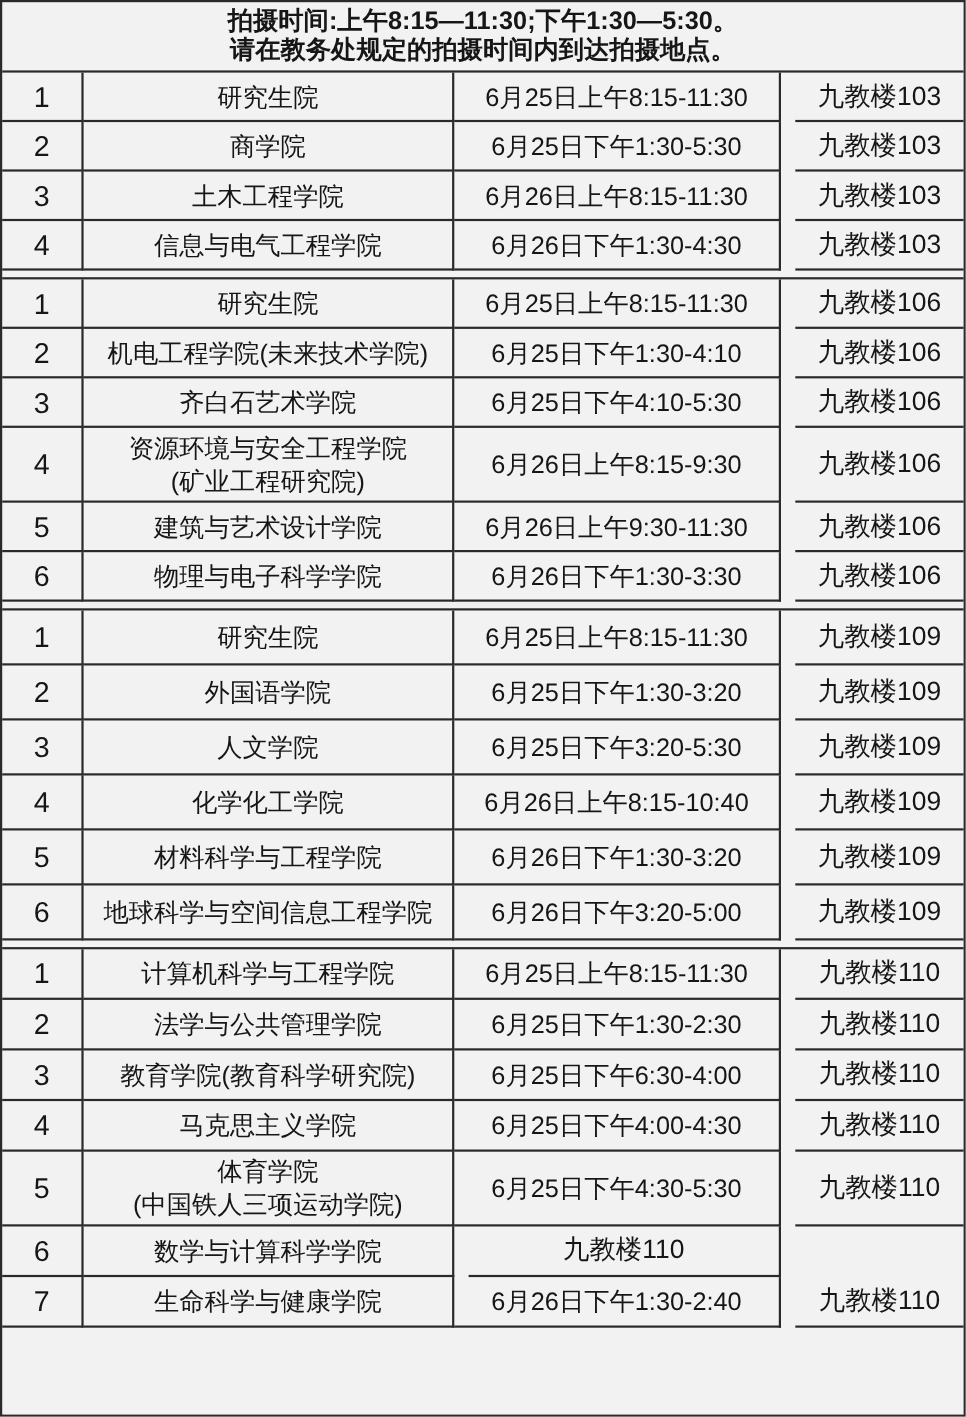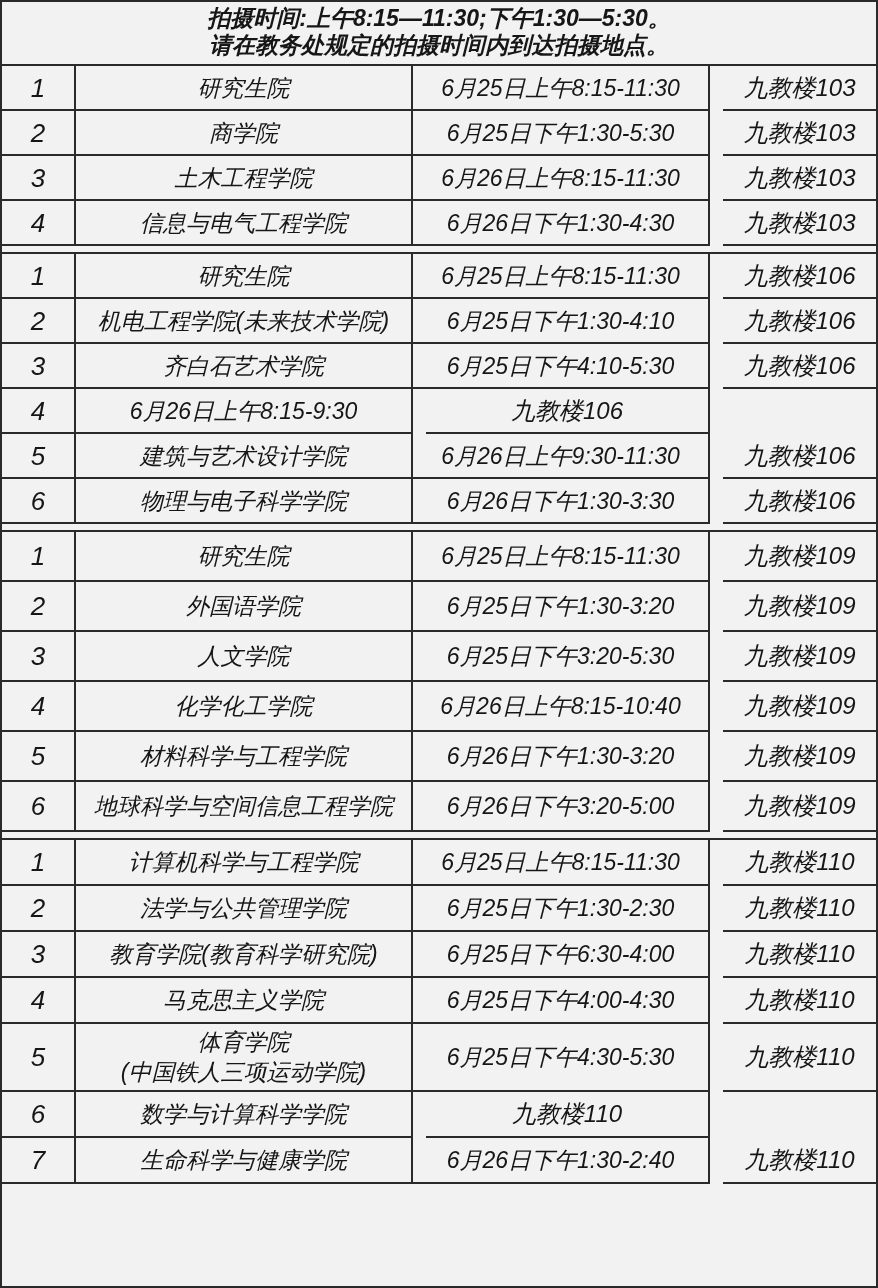--- a/index.html
+++ b/index.html
@@ -14,21 +14,20 @@
     color:var(--text);
     width:878px;
   }
   .sheet{
     width:878px;
     min-height:1288px;
     background:var(--bg);
     border:2px solid var(--line);
     display:flex;
     flex-direction:column;
-    font-style:italic;
   }
   .title-block{
     border-bottom:2px solid var(--line);
     padding:3px 0 5px 0;
     text-align:center;
     font-weight:bold;
     font-size:23px;
     line-height:27px;
   }
   .grid{
@@ -123,20 +122,22 @@
 
   <div class="grid row group-1">
     <div class="cell batch">3</div>
     <div class="cell college">齐白石艺术学院</div>
     <div class="cell time">6月25日下午4:10-5:30</div>
     <div class="cell location">九教楼106</div>
   </div>
 
   <div class="grid row group-1">
     <div class="cell batch">4</div>
+    <div class="cell college">资源环境与安全工程学院
+(矿业工程研究院)</div>
     <div class="cell time">6月26日上午8:15-9:30</div>
     <div class="cell location">九教楼106</div>
   </div>
 
   <div class="grid row group-1">
     <div class="cell batch">5</div>
     <div class="cell college">建筑与艺术设计学院</div>
     <div class="cell time">6月26日上午9:30-11:30</div>
     <div class="cell location">九教楼106</div>
   </div>

